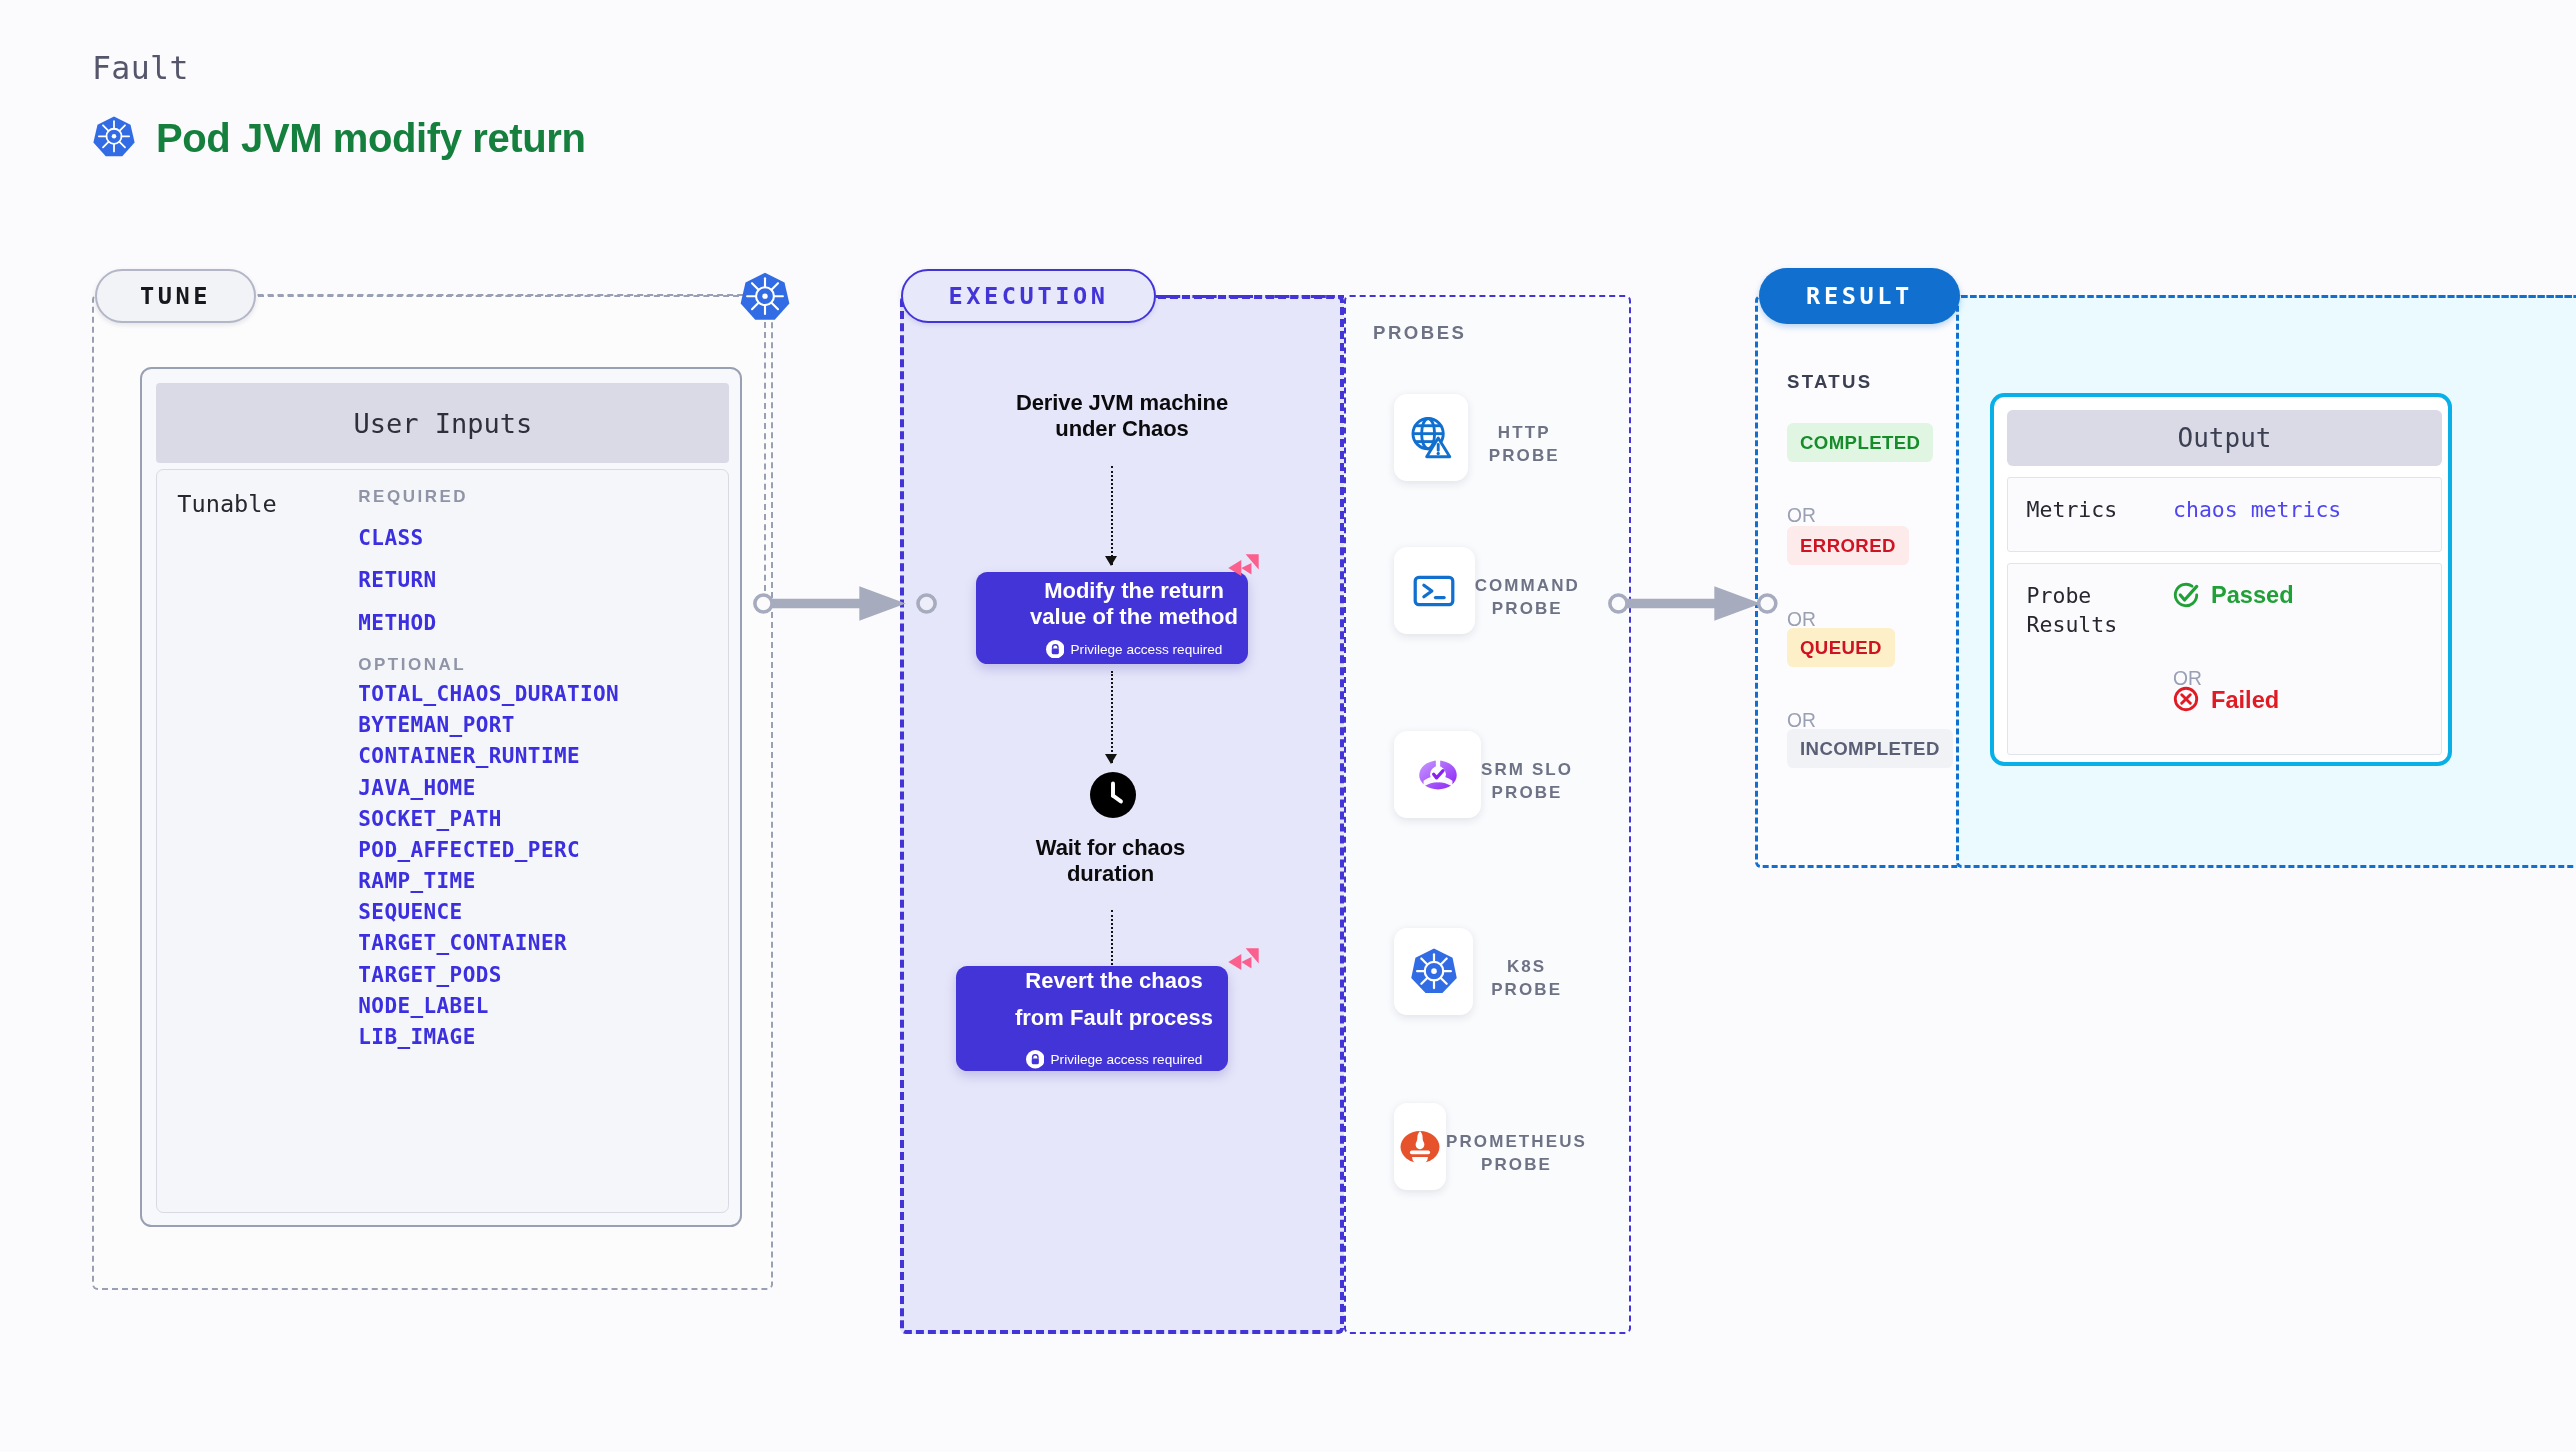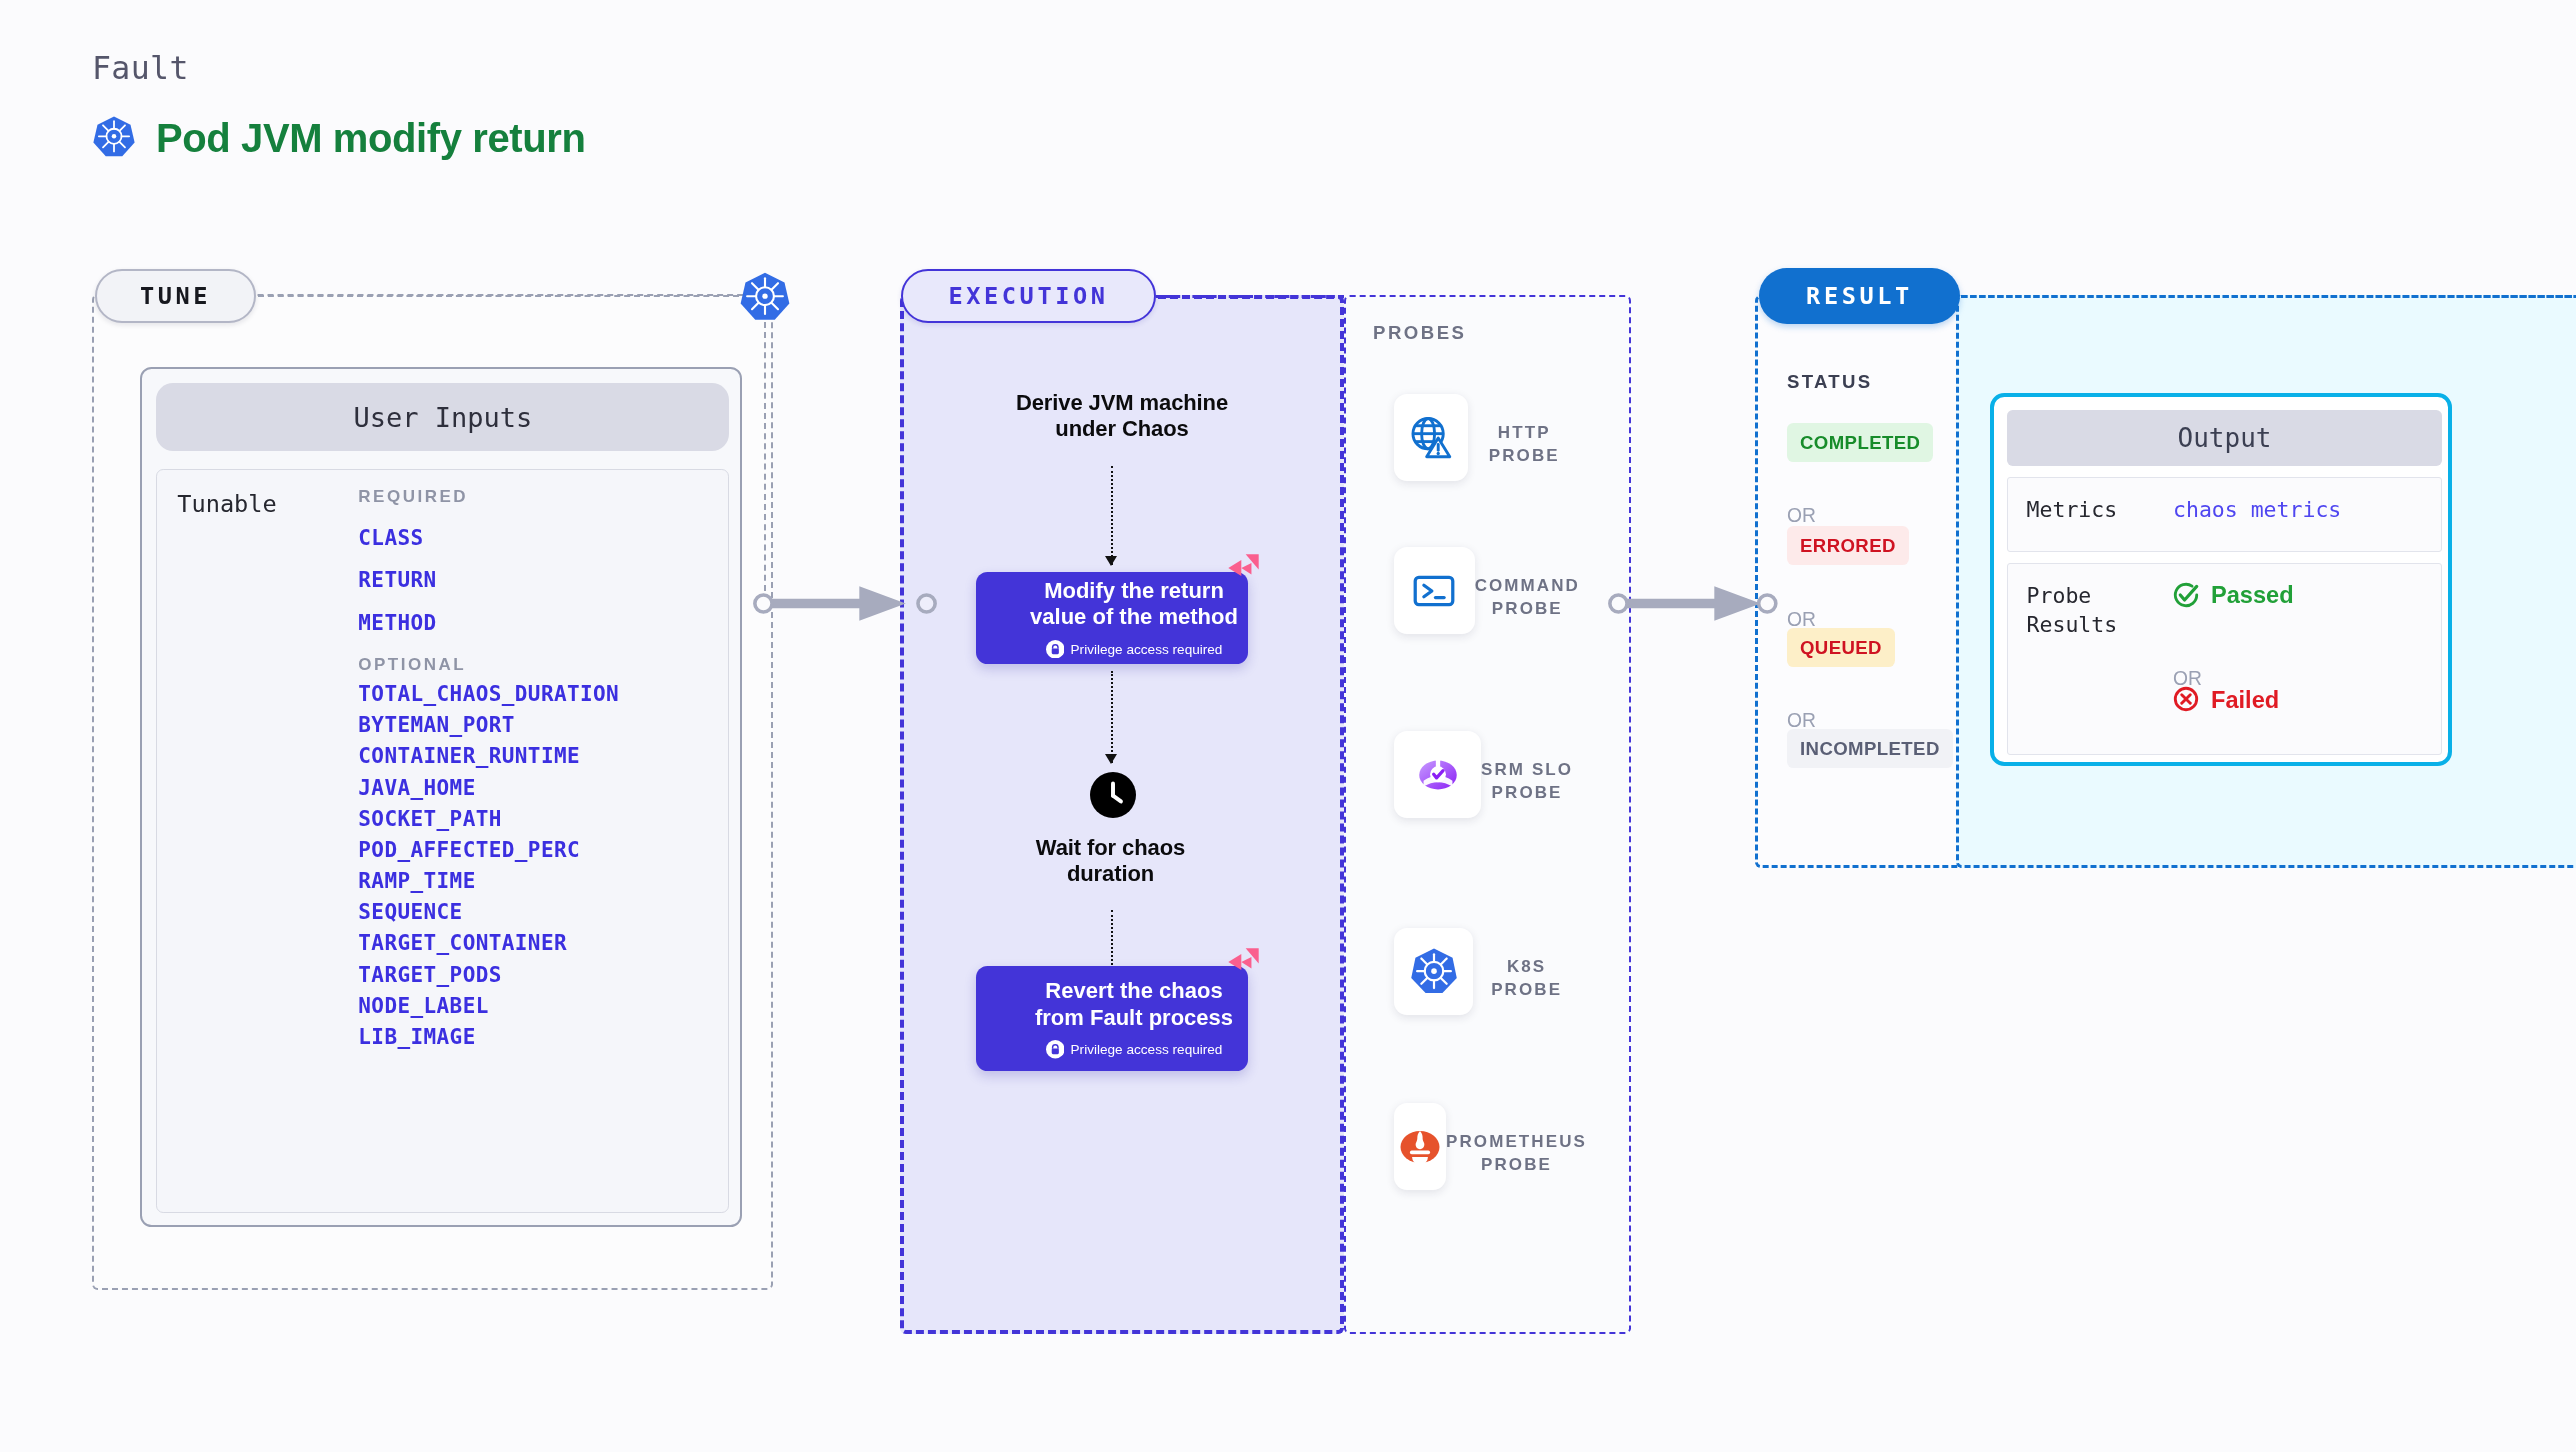--- a/index.html
+++ b/index.html
@@ -71,22 +71,22 @@
 
   
   .arrow-wrap { position: absolute; z-index: 22; }
 
   
   .ui-card {
     position: absolute; left: 140px; top: 367px; width: 602px; height: 860px;
     background: #f7f8fb; border: 2.9px solid #9aa0b3; border-radius: 11.5px;
   }
   .ui-head {
-    position: absolute; left: 14.3px; top: 14.3px; width: 573px; height: 68px;
-    background: #d9dae5; border-radius: 17px;
+    position: absolute; left: 14.3px; top: 14.3px; width: 573px; height: 80px;
+    background: #d9dae5; border-radius: 4px;
     display: flex; align-items: center; justify-content: center;
     font-family: "DejaVu Sans Mono", monospace; font-size: 27px; color: #2e2f3c; font-weight: 400;
   }
   .ui-body {
     position: absolute; left: 14.3px; top: 100px; width: 573px; height: 744px;
     background: #f5f6fa; border: 1.4px solid #d8dae3; border-radius: 7.2px;
   }
   .tunable-label {
     position: absolute; left: 20px; top: 20px;
     font-family: "DejaVu Sans Mono", monospace; font-size: 23.6px; color: #26272f;
@@ -334,21 +334,21 @@
       </g>
     </svg>
   </div>
   <div class="flow-text" style="left:971px; top:835px; width:279px;">
     <div>Wait for chaos</div>
     <div>duration</div>
   </div>
 
   <div class="vdots" style="left:1111px; top:910px; height:95px;"></div>
 
-  <div class="exec-box" style="left:976px; top:966px; width:272px; height:105px;">
+  <div class="exec-box" style="left:956px; top:966px; width:272px; height:105px;gap:10px;">
     <div class="eb-title">Revert the chaos</div>
     <div class="eb-title">from Fault process</div>
     <div class="eb-priv">
       <span class="lock">
         <svg width="18.6" height="18.6" viewBox="0 0 26 26">
           <circle cx="13" cy="13" r="13" fill="#fff"></circle>
           <path d="M9.2 12.2v-1.8a3.8 3.8 0 0 1 7.6 0v1.8" fill="none" stroke="#4334d8" stroke-width="2"></path>
           <rect x="8" y="11.8" width="10" height="8" rx="1.8" fill="#4334d8"></rect>
         </svg>
       </span>

